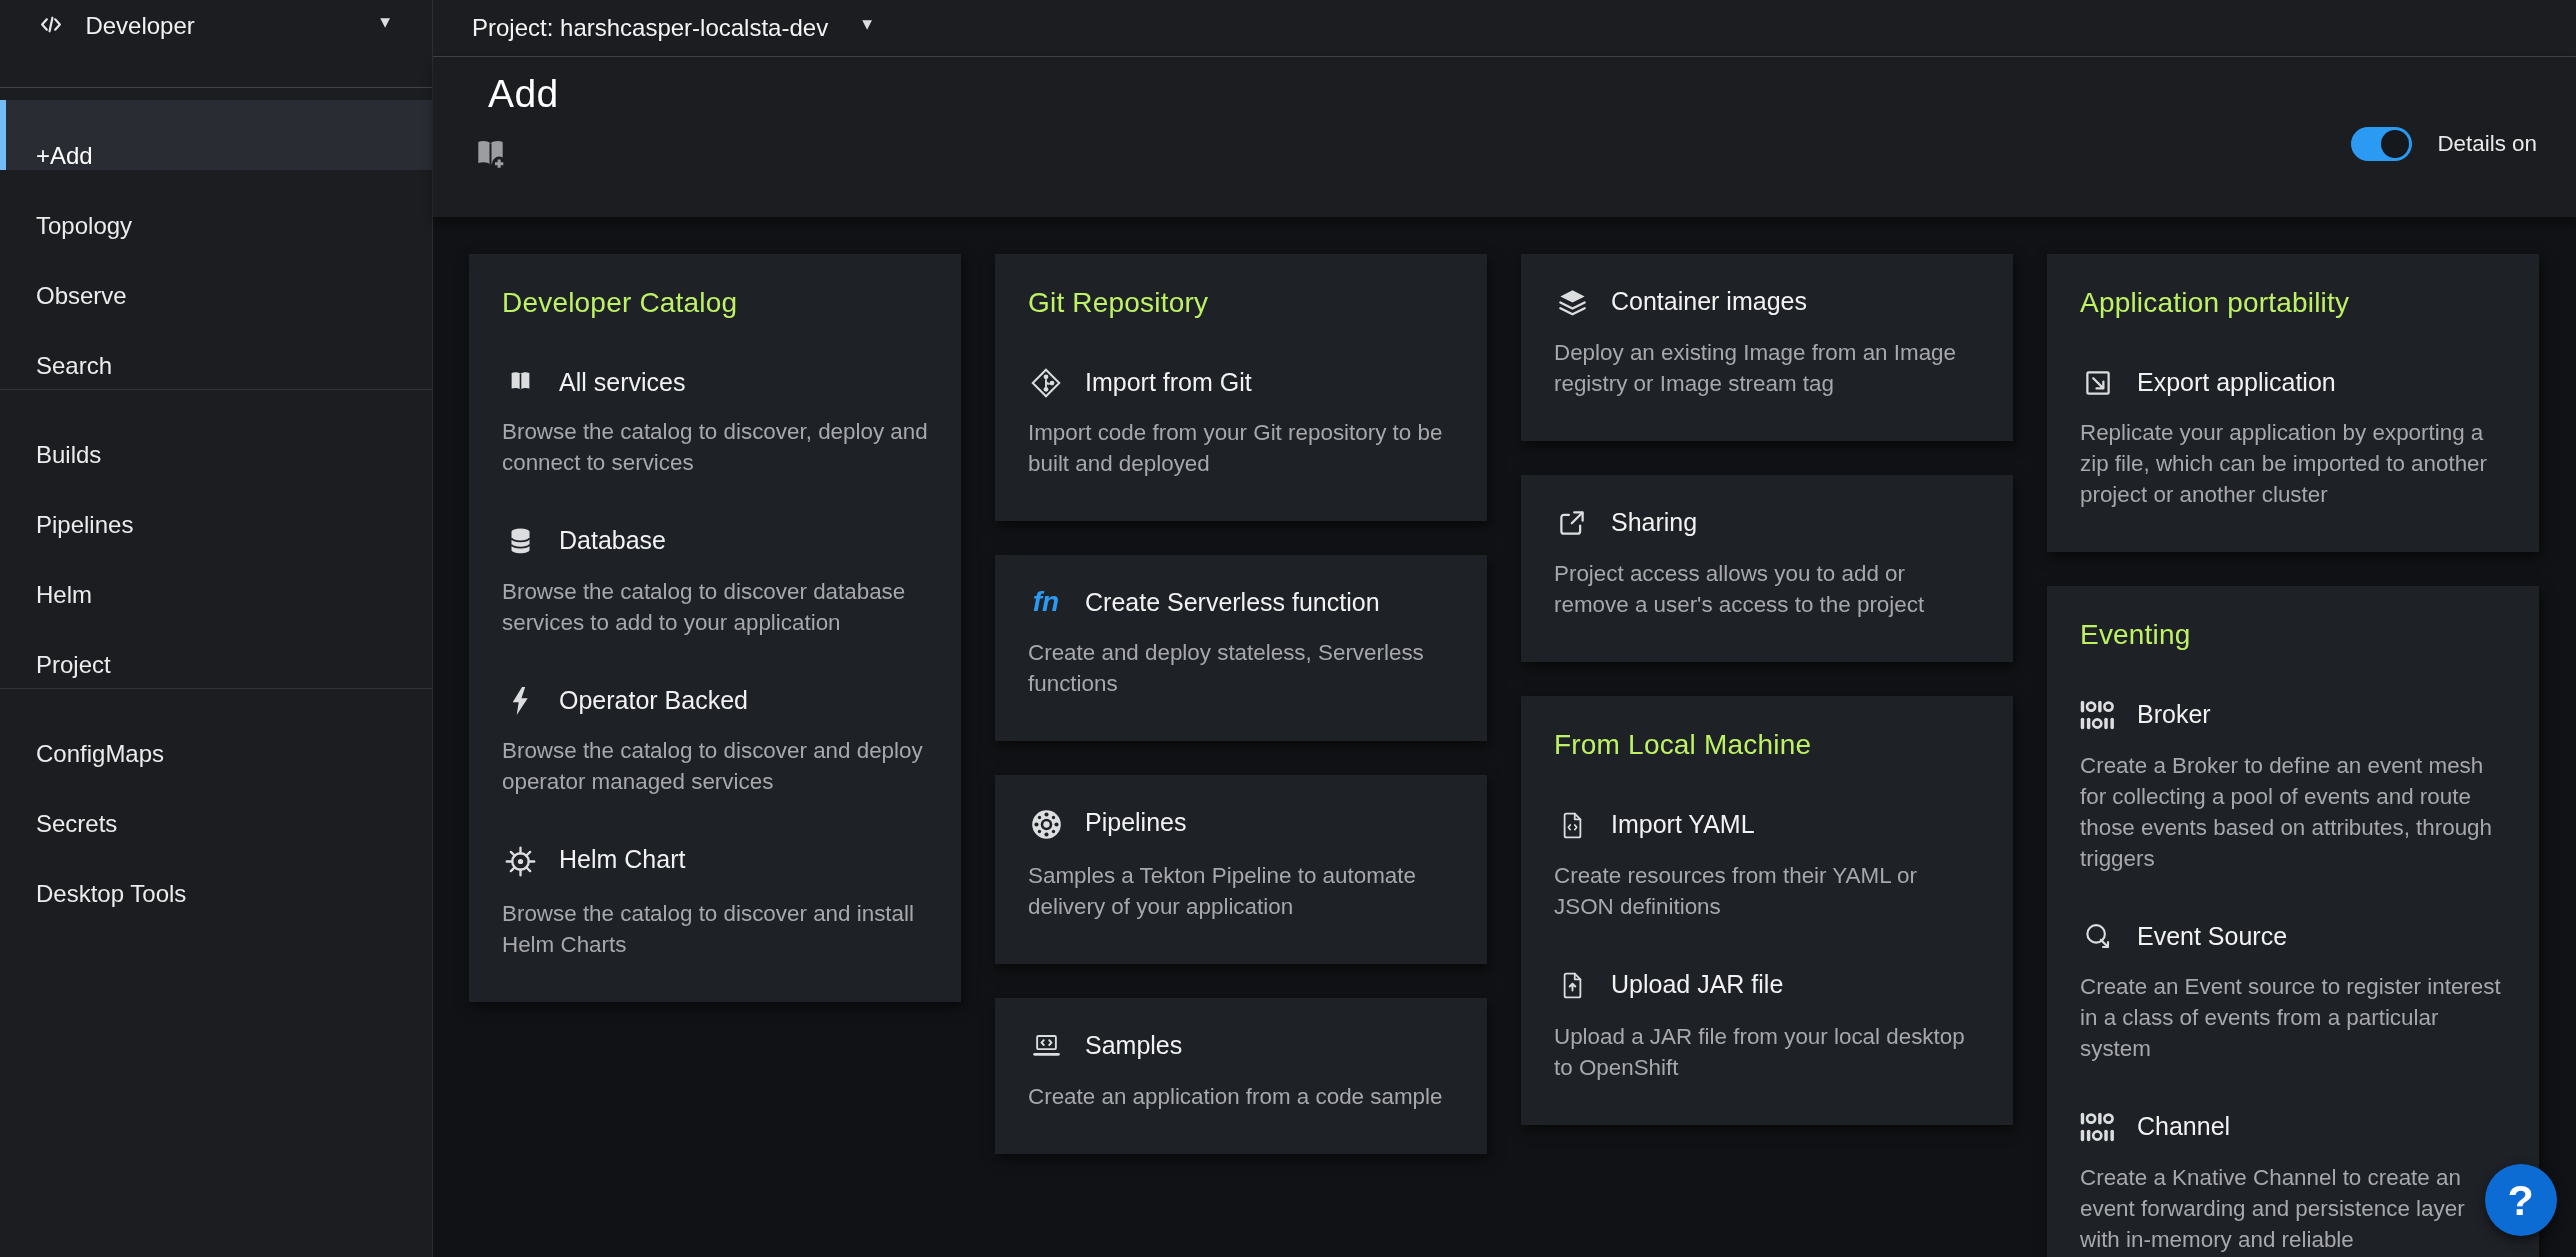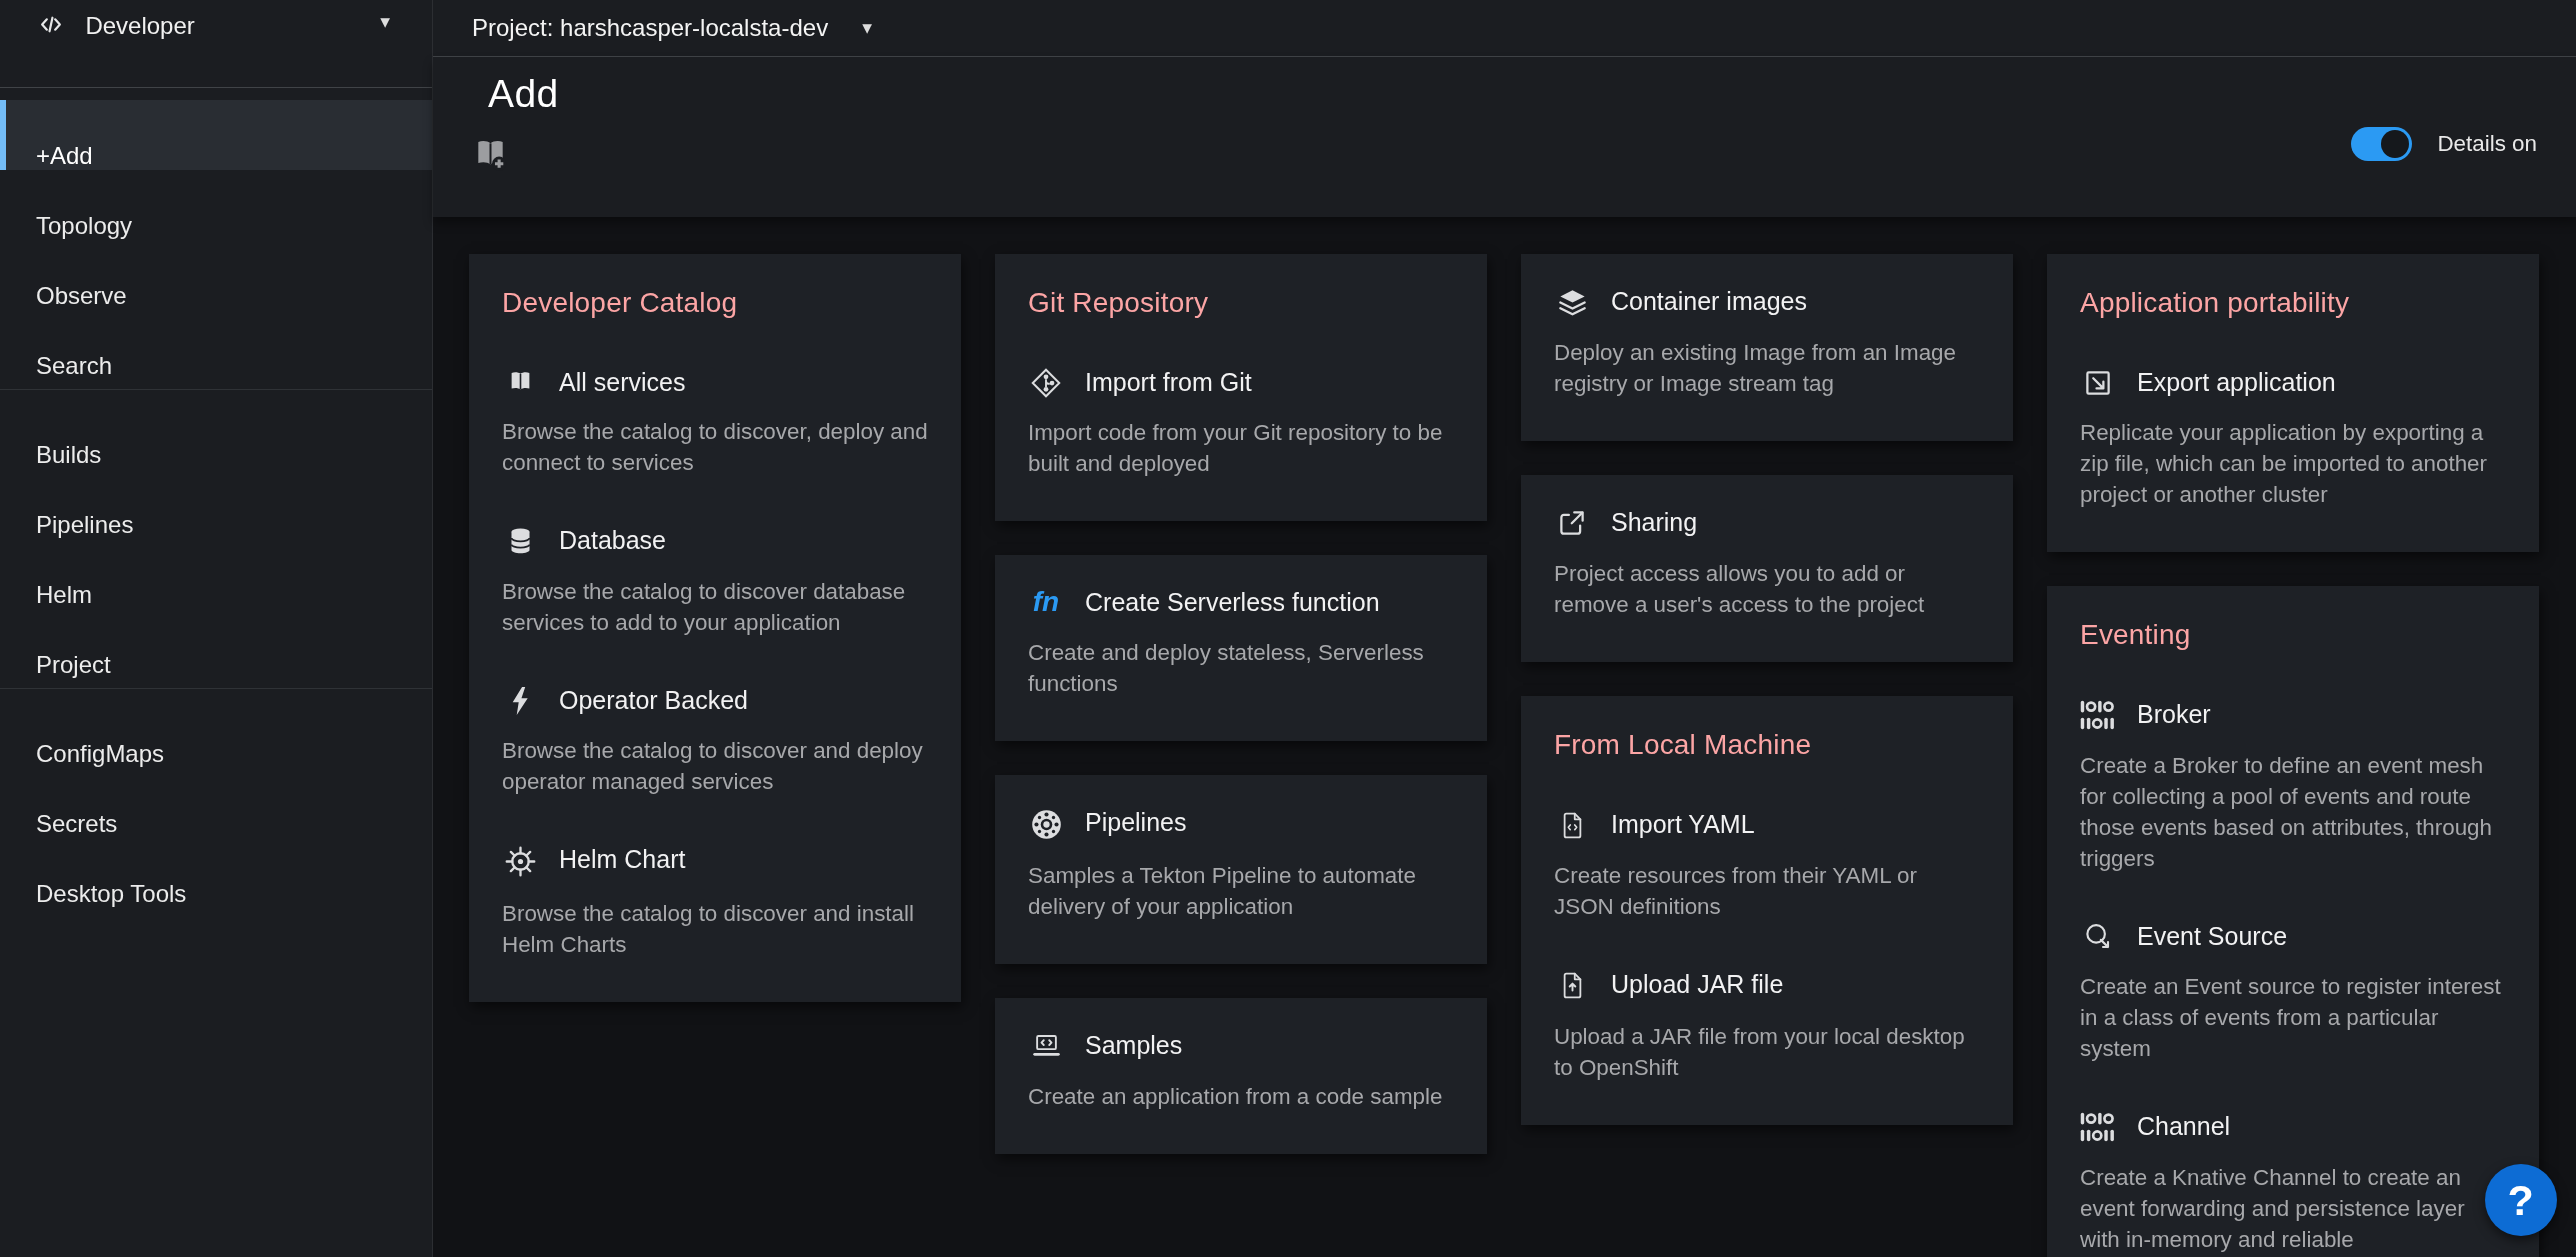--- a/index.html
+++ b/index.html
@@ -15,35 +15,35 @@
   .persp .caret{margin-left:auto;}
   .nav{padding-top:12px;}
   .nav-group{padding-bottom:9px;}
   .nav-group + .nav-group{border-top:1.5px solid #2f3236;padding-top:9px;}
   .nav-item{height:70px;display:flex;align-items:flex-end;padding-left:30px;border-left:6px solid transparent;font-size:24px;color:#ececec;cursor:pointer;box-sizing:border-box;}
   .nav-item.active{background:#292d33;border-left-color:#73bcf7;color:#ffffff;}
 
   
   .main{flex:1;display:flex;flex-direction:column;min-width:0;border-left:0.7px solid #2c2e32;position:relative;box-sizing:border-box;}
   .ctxbar{height:57px;flex:none;background:#1b1d21;border-bottom:1.5px solid #404347;display:flex;align-items:center;padding-left:39px;box-sizing:border-box;}
-  .ctx-toggle{display:flex;align-items:center;gap:34px;cursor:pointer;}
+  .ctx-toggle{display:flex;gap:34px;cursor:pointer;}
   .ctx-label{font-size:24px;color:#f4f4f4;}
 
   .pagehead{height:160px;flex:none;background:#1b1d21;position:relative;box-shadow:0 6px 9px rgba(0,0,0,.35);z-index:2;}
   .page-title{position:absolute;left:55px;top:15px;margin:0;font-size:39px;font-weight:500;color:#ffffff;letter-spacing:0.4px;}
   .quickstart{position:absolute;left:39px;top:78px;color:#9c9da0;cursor:pointer;display:flex;}
   .details{position:absolute;right:39px;top:70px;display:flex;align-items:center;gap:25px;}
   .toggle{width:61px;height:34px;border-radius:17px;background:#2b9af3;position:relative;cursor:pointer;flex:none;}
   .toggle-knob{position:absolute;right:3px;top:3px;width:28px;height:28px;border-radius:50%;background:#15181c;}
   .details-label{font-size:22.4px;color:#e9e9e9;}
 
   .content{flex:1;background:#111215;padding:37px 34px 0 36px;display:flex;gap:34px;align-items:flex-start;overflow:hidden;}
   .col{width:492px;flex:none;display:flex;flex-direction:column;gap:34px;}
   .card{background:#1e2126;box-shadow:1.5px 4.5px 12px rgba(0,0,0,.55);padding:33px 33px 42px;box-sizing:border-box;}
-  .card-title{margin:0 0 49px;font-size:28px;font-weight:500;color:#fca5a5;letter-spacing:0.2px;}
+  .card-title{margin:0 0 49px;font-size:28px;font-weight:500;color:#bef264;letter-spacing:0.2px;}
   .item + .item{margin-top:48px;}
   .item-head{display:flex;align-items:flex-start;gap:21px;cursor:pointer;}
   .icon{width:36px;flex:none;display:flex;justify-content:center;align-items:center;color:#dcdddf;}
   .item-label{font-size:25px;font-weight:500;color:#f2f2f3;}
   .item-desc{margin:19.4px 0 0;font-size:22.4px;line-height:31px;color:#a7a8ab;}
   .fn-glyph{font-family:Liberation Sans, sans-serif;font-style:italic;font-weight:bold;font-size:28px;color:#2b9af3;line-height:1;}
 
   .help-fab{position:absolute;right:19.4px;bottom:21px;width:72px;height:72px;border-radius:50%;background:#0d6cd4;color:#ffffff;display:flex;align-items:center;justify-content:center;font-size:43px;font-weight:bold;cursor:pointer;box-shadow:0 4.5px 10.4px rgba(0,0,0,.5);z-index:5;}
 </style>
 </head>

